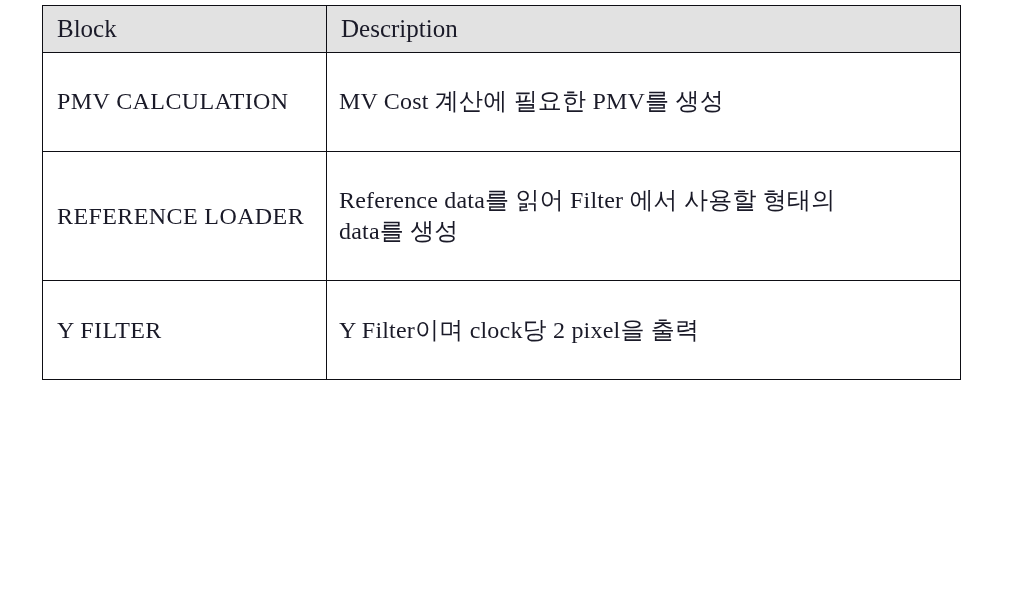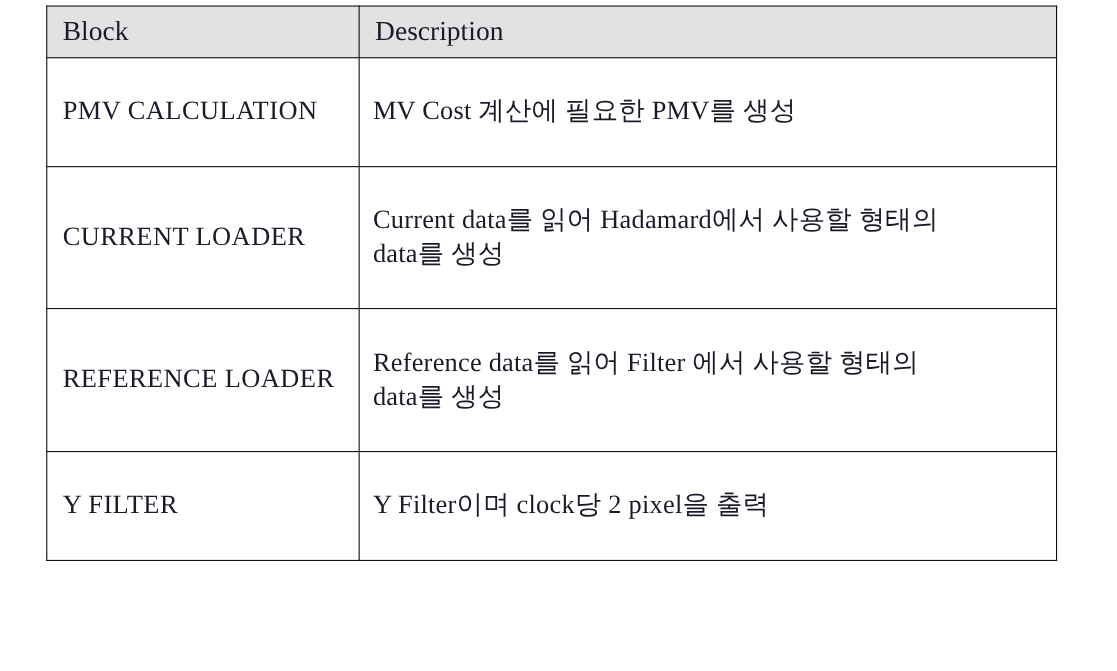--- a/index.html
+++ b/index.html
@@ -113,29 +113,20 @@
     </thead>
     <tbody>
       <tr data-row="0">
         <td class="block-cell">
           <div class="cell-inner">PMV CALCULATION</div>
         </td>
         <td class="desc-cell">
           <div class="cell-inner">MV Cost 계산에 필요한 PMV를  생성</div>
         </td>
       </tr>
-      <tr data-row="2">
-        <td class="block-cell">
-          <div class="cell-inner">CURRENT LOADER</div>
-        </td>
-        <td class="desc-cell">
-          <div class="cell-inner">Current data를 읽어  Hadamard에서 사용할 형태의
-data를 생성</div>
-        </td>
-      </tr>
       <tr data-row="3">
         <td class="block-cell">
           <div class="cell-inner">REFERENCE LOADER</div>
         </td>
         <td class="desc-cell">
           <div class="cell-inner">Reference data를 읽어  Filter 에서 사용할 형태의
 data를 생성</div>
         </td>
       </tr>
       <tr data-row="4">

